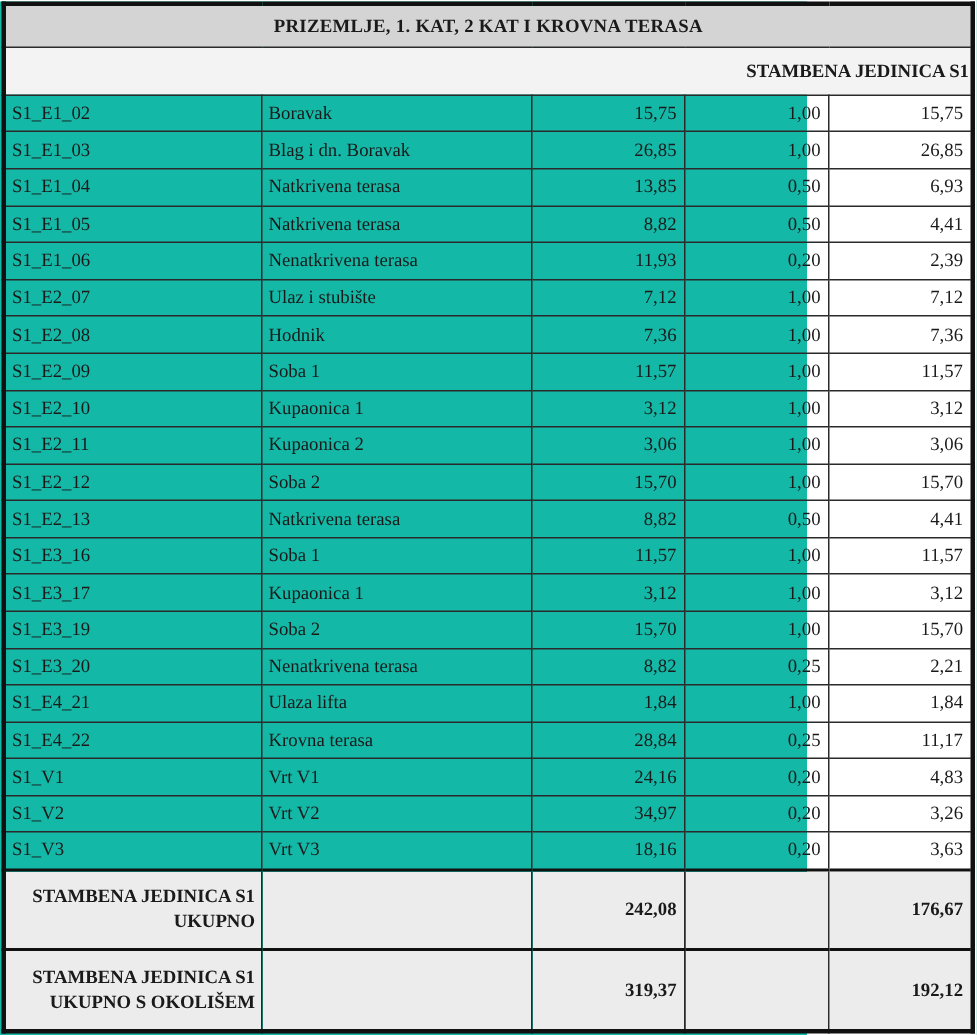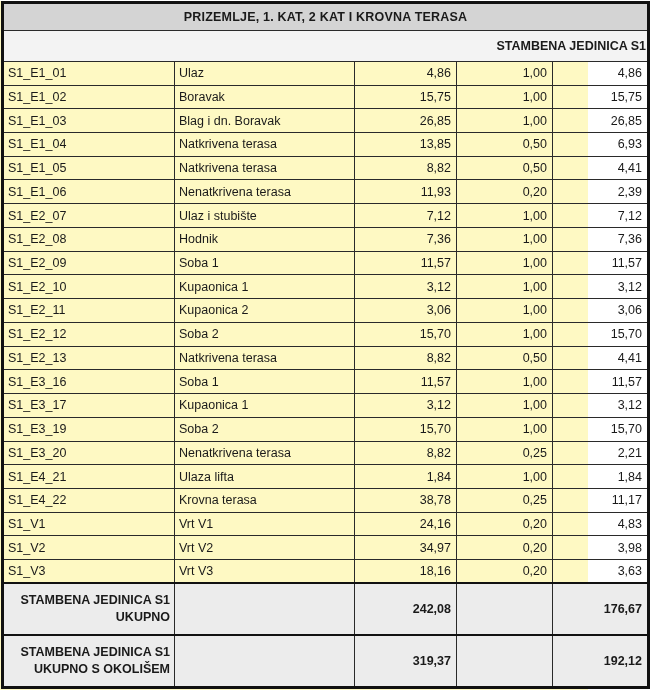--- a/index.html
+++ b/index.html
@@ -1,25 +1,25 @@
 <!DOCTYPE html>
 <html style="--title-bg: #d4d4d4; --section-bg: #f3f3f3; --total-bg: #ececec; --grid-line: #2a2a2a; --grid-strong: #111111;"><head>
 <meta charset="utf-8">
 <style>
   html, body {
     margin: 0;
     padding: 0;
     background: #ffffff;
   }
   .doc {
-    width: 588px;
+    width: 538px;
     height: 690px;
     box-sizing: border-box;
-    background: #fef9c3;
-    font-family: Liberation Sans, sans-serif;
+    background: #14b8a6;
+    font-family: Liberation Serif, serif;
     color: #1a1a1a;
   }
   table.area-table {
     width: 649px;
     height: 688px;
     margin: 1px;
     border-collapse: collapse;
     table-layout: fixed;
     box-sizing: border-box;
     border: 3px solid var(--grid-strong, #111111);
@@ -80,27 +80,20 @@
       <col>
     </colgroup>
     <tbody>
       <tr>
         <td colspan="5" class="title-cell">PRIZEMLJE, 1. KAT, 2 KAT I KROVNA TERASA</td>
       </tr>
       <tr>
         <td colspan="5" class="section-cell">STAMBENA JEDINICA S1</td>
       </tr>
 
-    <tr class="data">
-          <td class="c-code">S1_E1_01</td>
-          <td class="c-name">Ulaz</td>
-          <td class="c-num">4,86</td>
-          <td class="c-num">1,00</td>
-          <td class="c-num">4,86</td>
-        </tr>
         <tr class="data">
           <td class="c-code">S1_E1_02</td>
           <td class="c-name">Boravak</td>
           <td class="c-num">15,75</td>
           <td class="c-num">1,00</td>
           <td class="c-num">15,75</td>
         </tr>
         <tr class="data">
           <td class="c-code">S1_E1_03</td>
           <td class="c-name">Blag i dn. Boravak</td>
@@ -209,37 +202,37 @@
         <tr class="data">
           <td class="c-code">S1_E4_21</td>
           <td class="c-name">Ulaza lifta</td>
           <td class="c-num">1,84</td>
           <td class="c-num">1,00</td>
           <td class="c-num">1,84</td>
         </tr>
         <tr class="data">
           <td class="c-code">S1_E4_22</td>
           <td class="c-name">Krovna terasa</td>
-          <td class="c-num">38,78</td>
+          <td class="c-num">28,84</td>
           <td class="c-num">0,25</td>
           <td class="c-num">11,17</td>
         </tr>
         <tr class="data">
           <td class="c-code">S1_V1</td>
           <td class="c-name">Vrt V1</td>
           <td class="c-num">24,16</td>
           <td class="c-num">0,20</td>
           <td class="c-num">4,83</td>
         </tr>
         <tr class="data">
           <td class="c-code">S1_V2</td>
           <td class="c-name">Vrt V2</td>
           <td class="c-num">34,97</td>
           <td class="c-num">0,20</td>
-          <td class="c-num">3,98</td>
+          <td class="c-num">3,26</td>
         </tr>
         <tr class="data">
           <td class="c-code">S1_V3</td>
           <td class="c-name">Vrt V3</td>
           <td class="c-num">18,16</td>
           <td class="c-num">0,20</td>
           <td class="c-num">3,63</td>
         </tr>
         <tr class="total">
           <td class="c-label">STAMBENA JEDINICA S1 UKUPNO</td>

